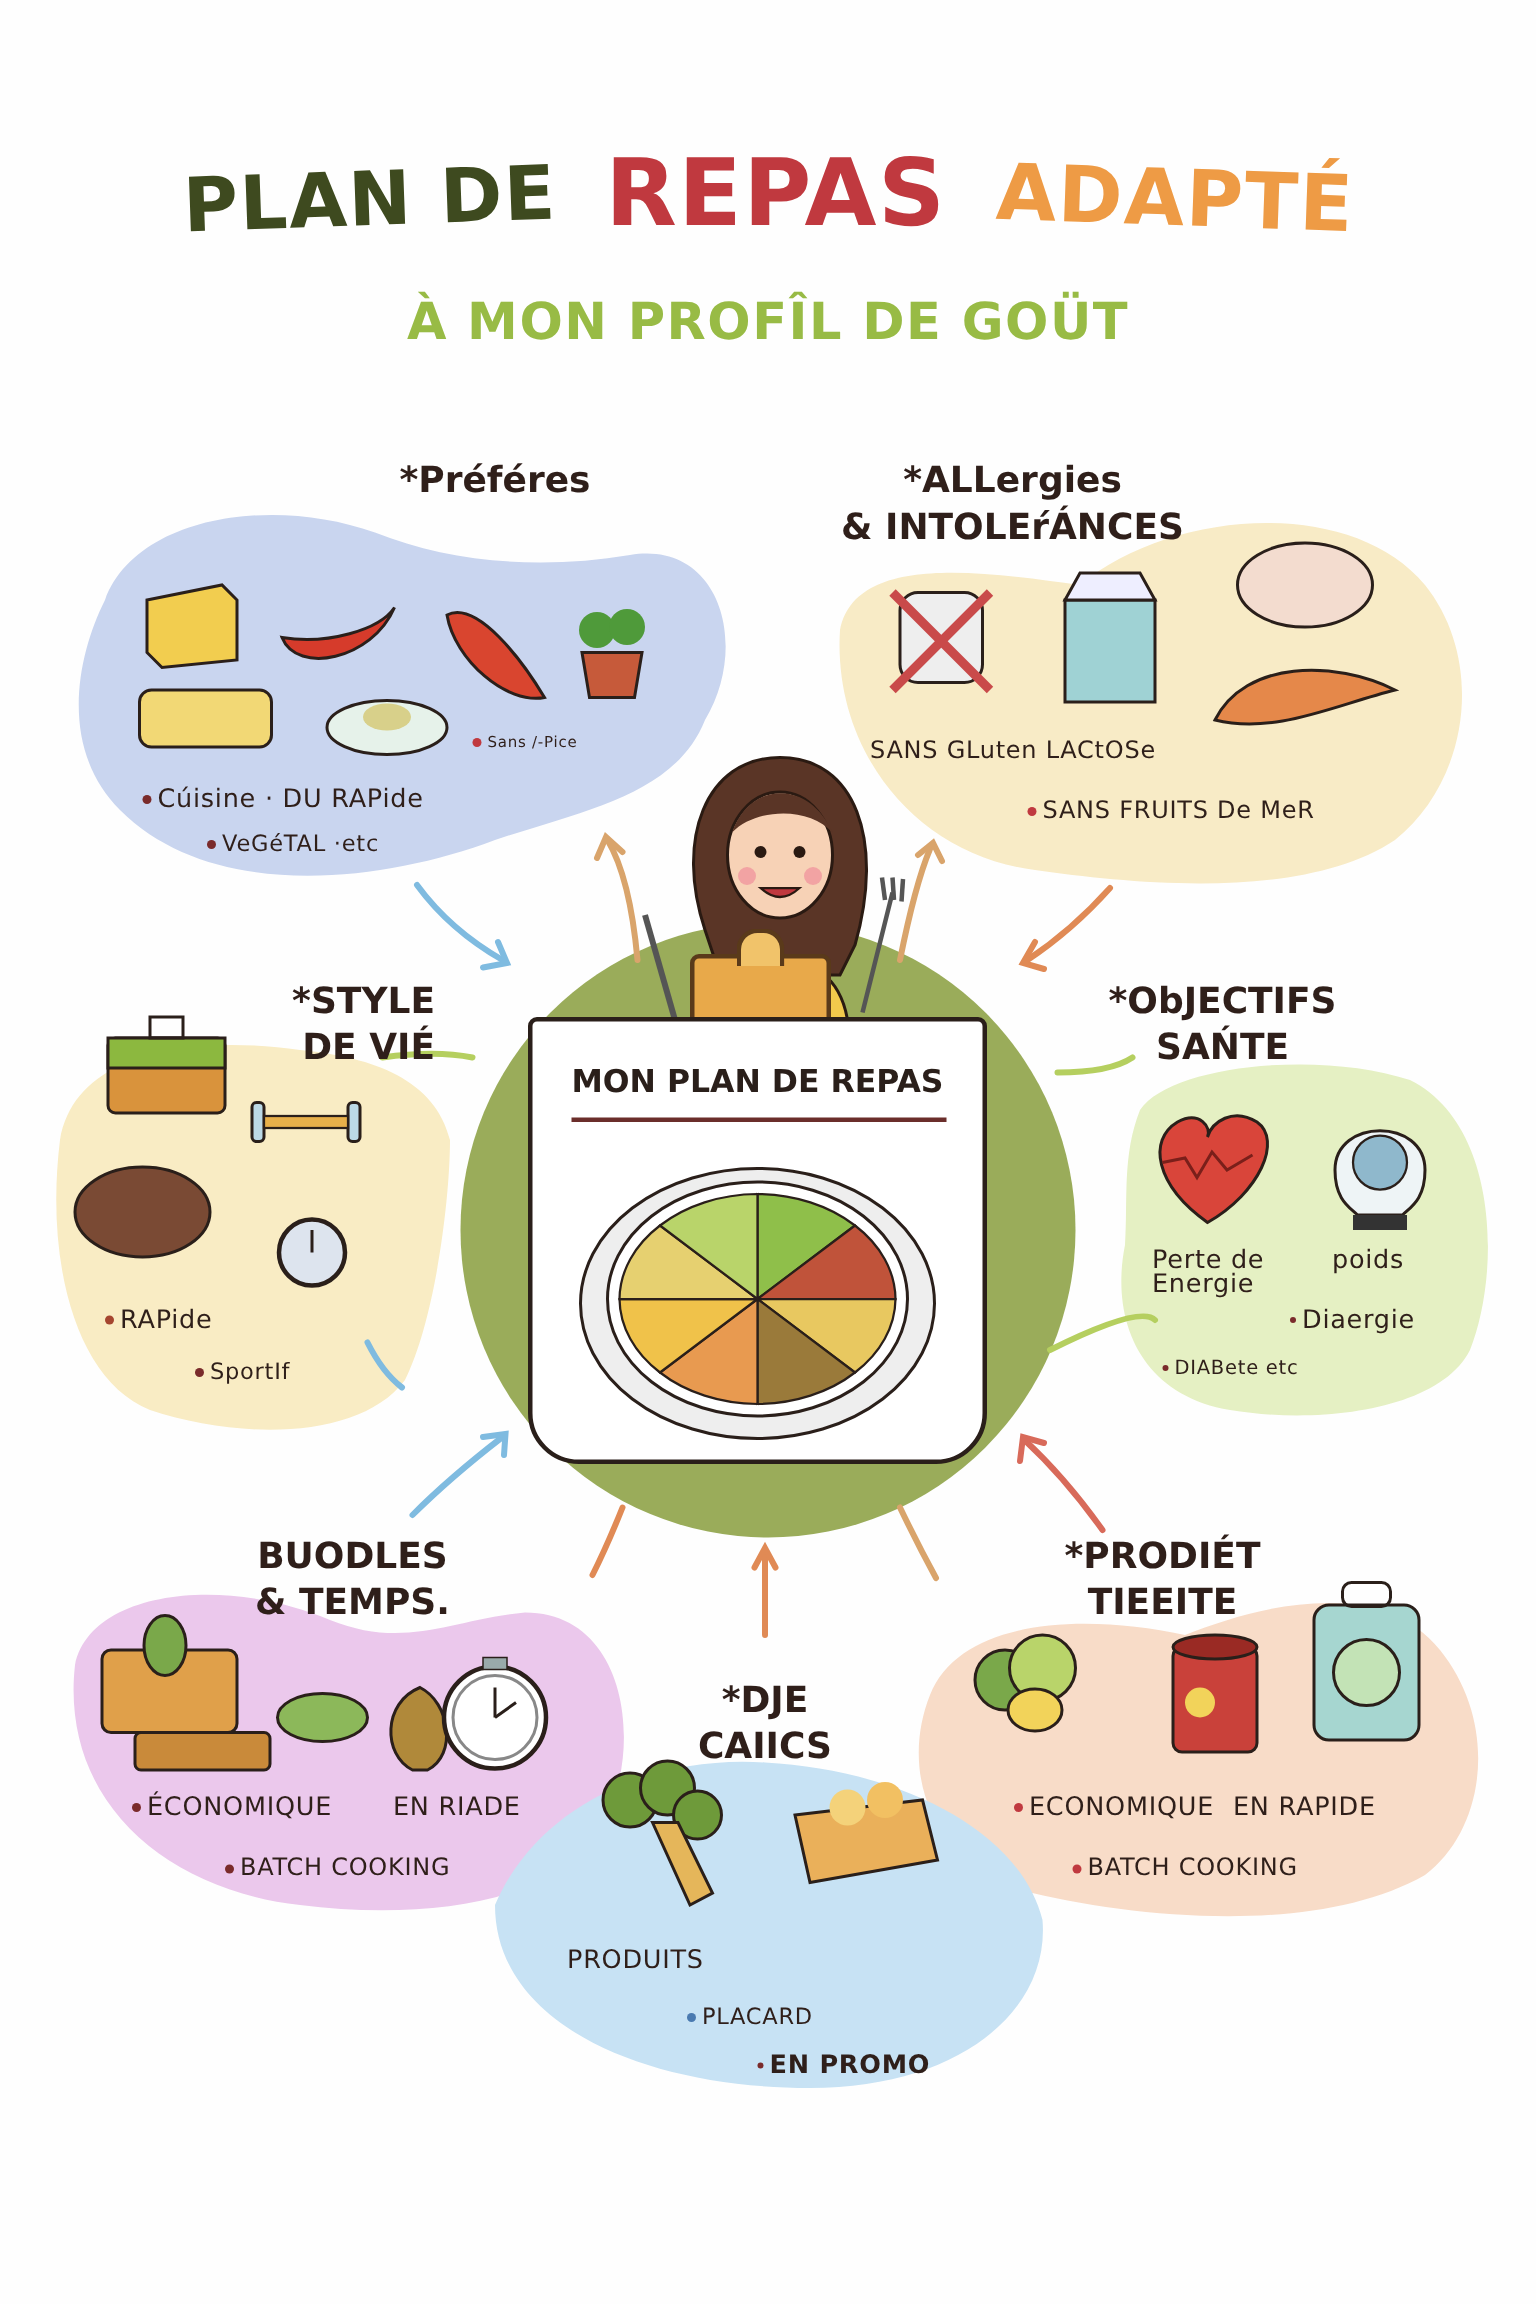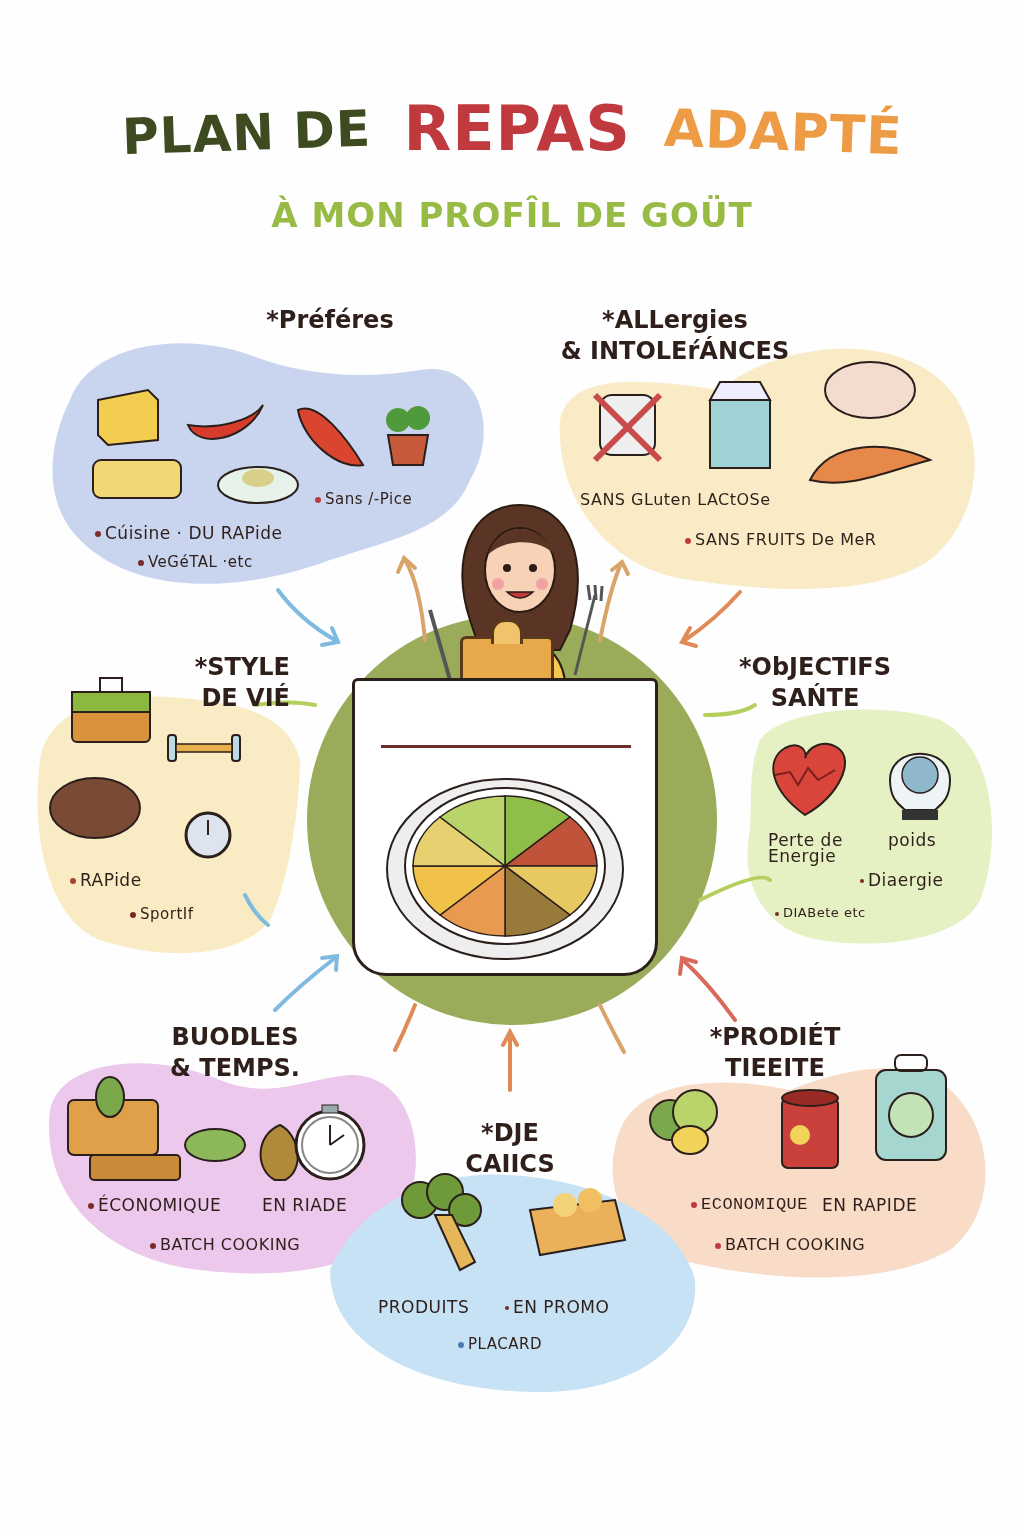--- a/index.html
+++ b/index.html
@@ -92,20 +92,21 @@
       <line x1="205" y1="85" x2="206" y2="100"></line>
       <line x1="212" y1="86" x2="211" y2="101"></line>
   </g>
   <g stroke="#555" stroke-width="4">
     <line x1="40" y1="110" x2="60" y2="180"></line>
   </g>
 </svg>
 
 <div class="clip"></div>
 <div class="card">
+  <div class="card-title">MON PLAN DE REPAS</div>
   <div class="card-line"></div>
   <svg width="300" height="210" style="left:0;top:80px;">
     <ellipse cx="150" cy="108" rx="118" ry="90" fill="#eee" stroke="#2a1f1a" stroke-width="2"></ellipse>
     <ellipse cx="150" cy="105" rx="100" ry="78" fill="#fff" stroke="#2a1f1a" stroke-width="2"></ellipse>
     <g stroke="#2a1f1a" stroke-width="1.5">
       <path d="M150,105 L150,35 A92,70 0 0 1 215,56 Z" fill="#8fbf4a"></path>
       <path d="M150,105 L215,56 A92,70 0 0 1 242,105 Z" fill="#c0533a"></path>
       <path d="M150,105 L242,105 A92,70 0 0 1 215,154 Z" fill="#e8c860"></path>
       <path d="M150,105 L215,154 A92,70 0 0 1 150,175 Z" fill="#9a7a3a"></path>
       <path d="M150,105 L150,175 A92,70 0 0 1 85,154 Z" fill="#e89a50"></path>
@@ -137,21 +138,21 @@
 </svg>
 <svg width="230" height="60" style="left:88px;top:450px;">
   <g>
       <rect x="5" y="10" width="88" height="38" rx="8" fill="#f2d875" stroke="#2a1f1a" stroke-width="2"></rect>
     </g>
   <g>
       <ellipse cx="170" cy="35" rx="40" ry="18" fill="#e6f2ea" stroke="#2a1f1a" stroke-width="2"></ellipse>
       <ellipse cx="170" cy="28" rx="16" ry="9" fill="#d8d08a"></ellipse>
     </g>
 </svg>
-<div class="item" style="left:315px;top:490px;font-size:15px;text-align:center;"><span class="dot" style="background:#c0393f"></span><span>Sans /-Pice</span></div>
+<div class="item" style="left:315px;top:490px;font-size:10px;text-align:center;"><span class="dot" style="background:#c0393f"></span><span>Sans /-Pice</span></div>
 <div class="item" style="left:95px;top:523px;"><span class="dot"></span><span>Cúisine · DU RAPide</span></div>
 <div class="item" style="left:138px;top:553px;font-size:15px;"><span class="dot"></span><span>VeGéTAL ·etc</span></div>
 
 <div class="heading" style="left:545px;top:305px;width:260px;">
   <div>*ALLergies</div>
   <div>&amp; INTOLEŕÁNCES</div>
 </div>
 <svg width="400" height="140" style="left:590px;top:360px;">
   <g>
       <rect x="10" y="35" width="55" height="60" rx="12" fill="#eee" stroke="#2a1f1a" stroke-width="2"></rect>
@@ -258,21 +259,21 @@
       <circle cx="75" cy="40" r="16" fill="#6e9a3a" stroke="#2a1f1a" stroke-width="2"></circle>
       <path d="M45,45 L70,100 L85,92 L62,45 Z" fill="#e5b65a" stroke="#2a1f1a" stroke-width="2"></path>
     </g>
   <g>
       <polygon points="140,40 225,30 235,70 150,85" fill="#eab05a" stroke="#2a1f1a" stroke-width="2"></polygon>
       <circle cx="175" cy="35" r="12" fill="#f4d27a"></circle>
       <circle cx="200" cy="30" r="12" fill="#f2c062"></circle>
     </g>
 </svg>
 <div class="item" style="left:378px;top:1297px;"><span>PRODUITS</span></div>
-<div class="item" style="left:505px;top:1297px;"><span class="dot" style="width:4px;height:4px"></span><span>EN PROMO</span></div>
+<div class="item" style="left:505px;top:1367px;font-weight:bold;"><span class="dot" style="width:4px;height:4px"></span><span>EN PROMO</span></div>
 <div class="item" style="left:458px;top:1335px;font-size:15px;"><span class="dot" style="background:#4a7ab0"></span><span>PLACARD</span></div>
 
 <div class="heading" style="left:700px;top:1022px;width:150px;">
   <div>*PRODIÉT</div>
   <div>TIEEITE</div>
 </div>
 <svg width="320" height="130" style="left:640px;top:1050px;">
   <g>
       <circle cx="30" cy="70" r="20" fill="#7aa84a" stroke="#2a1f1a" stroke-width="2"></circle>
       <circle cx="55" cy="62" r="22" fill="#b9d46a" stroke="#2a1f1a" stroke-width="2"></circle>
@@ -282,15 +283,15 @@
       <rect x="142" y="48" width="56" height="70" rx="6" fill="#c9413a" stroke="#2a1f1a" stroke-width="2"></rect>
       <ellipse cx="170" cy="48" rx="28" ry="8" fill="#9a2a24" stroke="#2a1f1a" stroke-width="2"></ellipse>
       <circle cx="160" cy="85" r="10" fill="#f2d35a"></circle>
     </g>
   <g>
       <rect x="236" y="20" width="70" height="90" rx="10" fill="#a6d6d0" stroke="#2a1f1a" stroke-width="2"></rect>
       <circle cx="271" cy="65" r="22" fill="#c3e3b6" stroke="#2a1f1a" stroke-width="2"></circle>
       <rect x="255" y="5" width="32" height="16" rx="6" fill="none" stroke="#2a1f1a" stroke-width="2"></rect>
     </g>
 </svg>
-<div class="item" style="left:691px;top:1195px;font-family:Liberation Mono, monospace;"><span class="dot" style="background:#c0393f"></span><span>ECONOMIQUE</span></div>
+<div class="item" style="left:676px;top:1195px;"><span class="dot" style="background:#c0393f"></span><span>ECONOMIQUE</span></div>
 <div class="item" style="left:822px;top:1195px;"><span>EN RAPIDE</span></div>
 <div class="item" style="left:715px;top:1235px;font-size:16px;"><span class="dot" style="background:#c0393f"></span><span>BATCH COOKING</span></div>
 
 </body></html>

